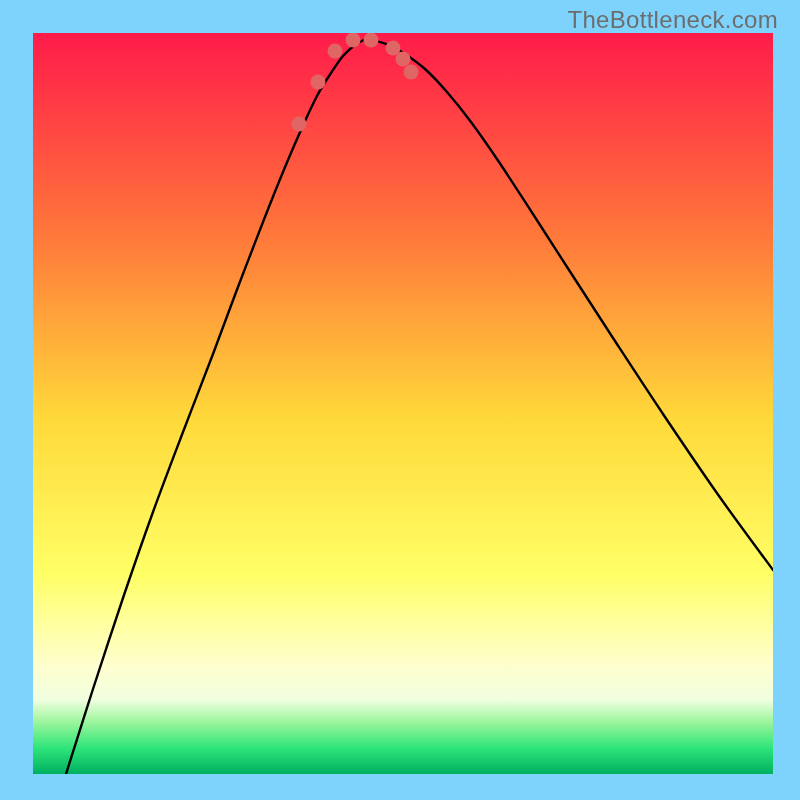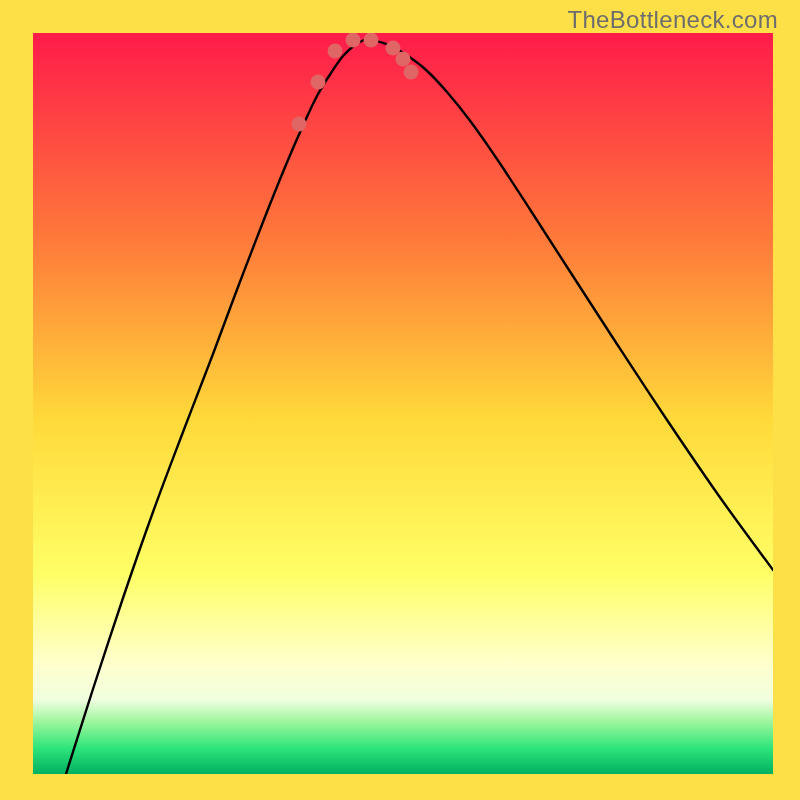--- a/index.html
+++ b/index.html
@@ -7,21 +7,21 @@
     padding: 0;
     width: 800px;
     height: 800px;
     overflow: hidden;
     background: #000;
     font-family: Arial, Helvetica, sans-serif;
   }
   .outer {
     width: 800px;
     height: 800px;
-    background: #fde047;
+    background: #7dd3fc;
     position: relative;
   }
   .watermark {
     position: absolute;
     top: 6px;
     right: 22px;
     color: #6d6d6d;
     font-size: 24px;
     font-weight: 500;
     letter-spacing: 0.3px;

